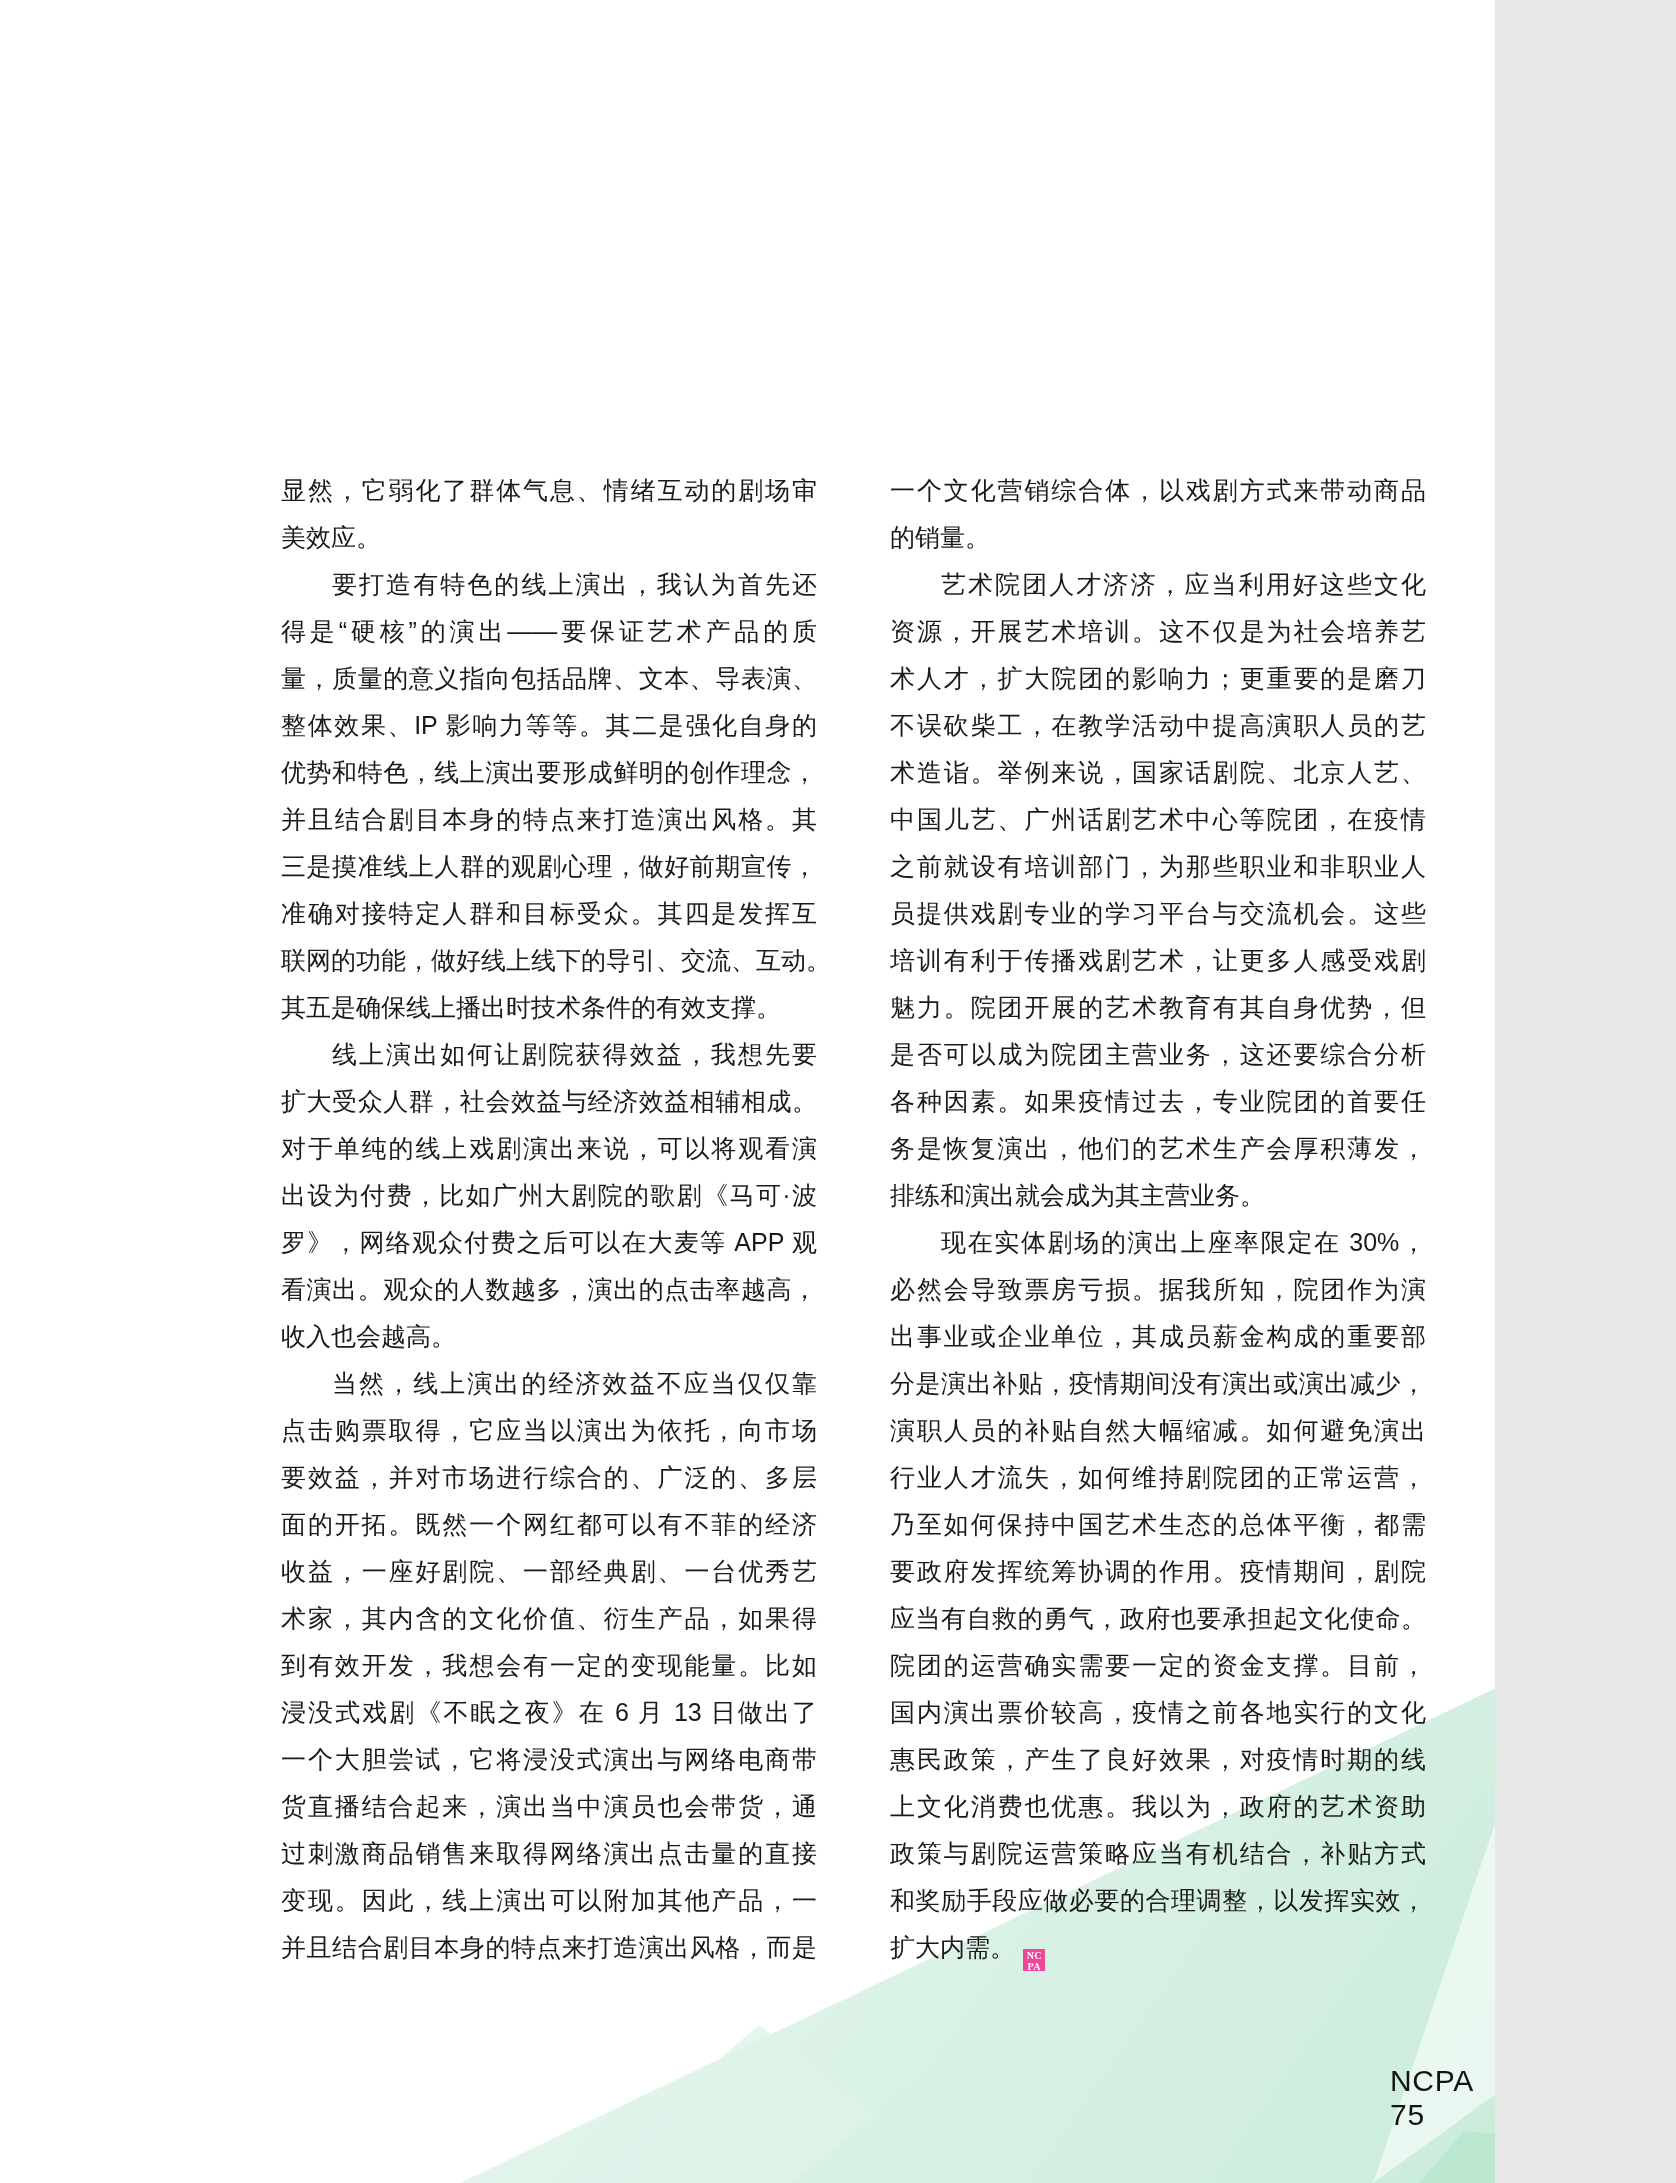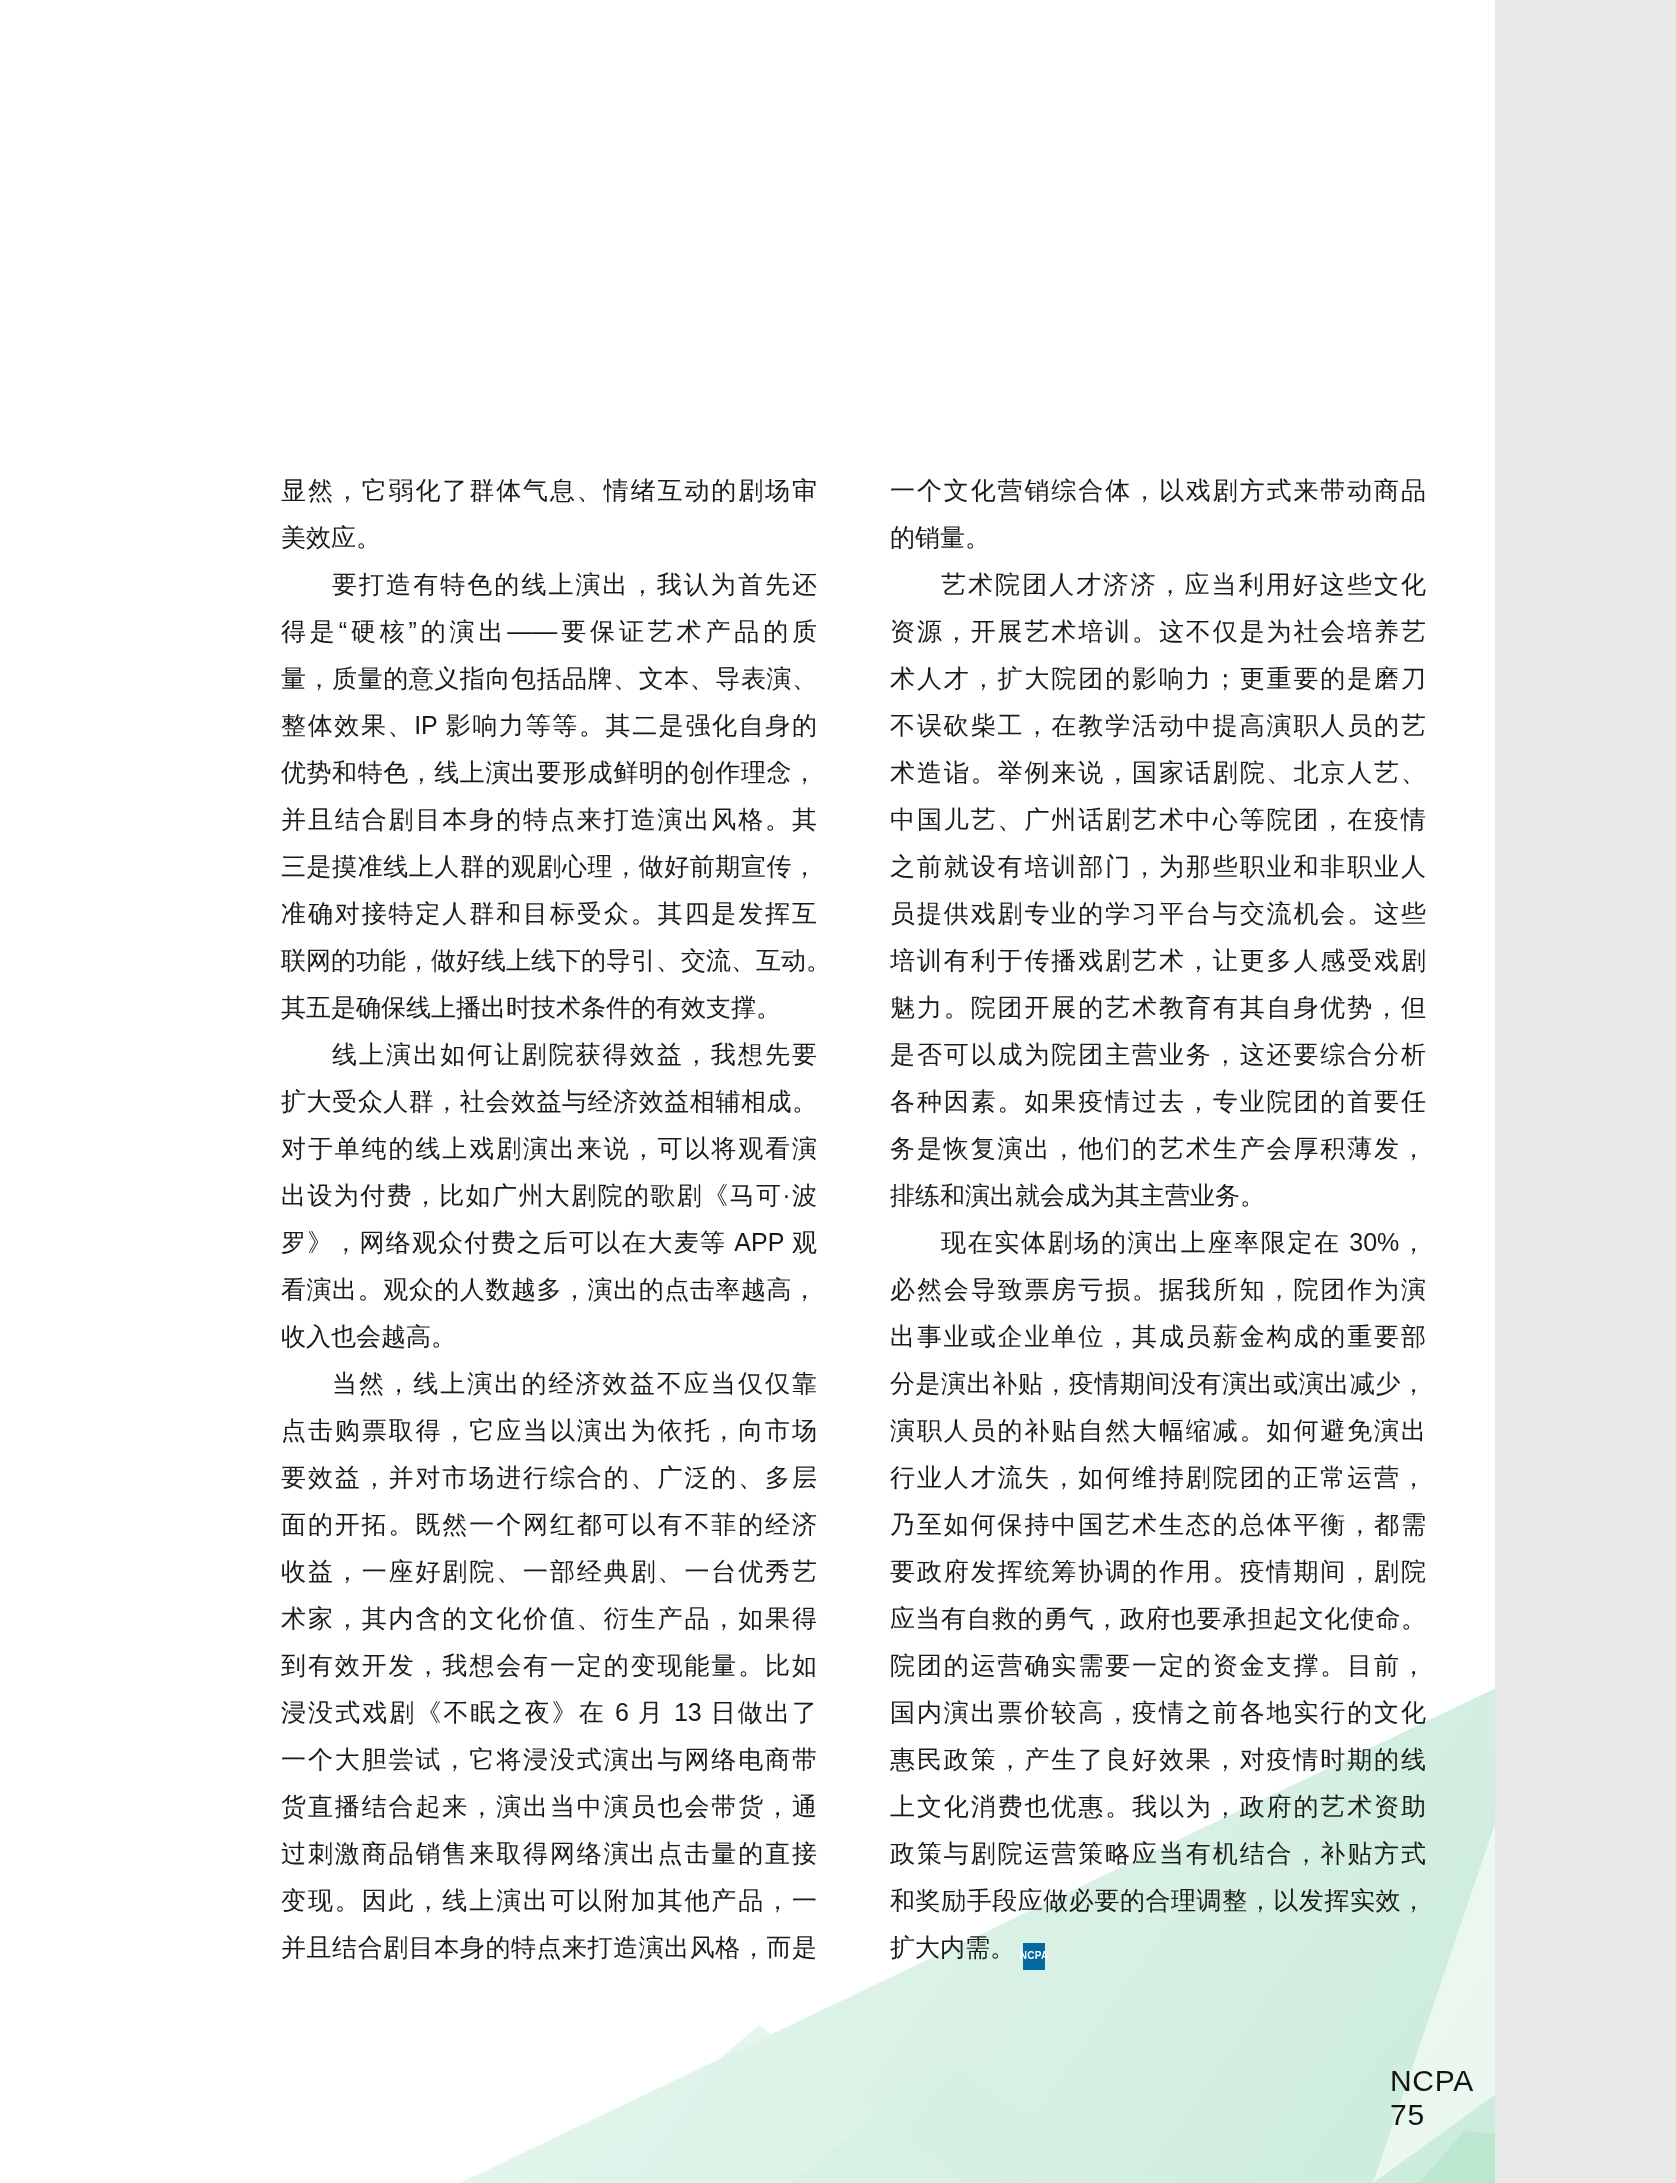--- a/index.html
+++ b/index.html
@@ -46,26 +46,26 @@
     font-size:25px;color:#1a1a1a;z-index:2;
   }
   #col-left{left:281px;}
   #col-right{left:870px;margin-left:20px;}
   .line{
     height:47px;line-height:47px;
     text-align:justify;text-align-last:justify;
     overflow:hidden;white-space:nowrap;
   }
   .line.indent{padding-left:51px;}
-  .line.end{text-align-last:left;white-space:normal;}
+  .line.end{text-align-last:left;white-space:normal;font-family:Liberation Serif, serif;}
   
   .seal{
-    display:inline-flex;flex-direction:row;align-items:center;justify-content:center;
+    display:inline-flex;flex-direction:column;align-items:center;justify-content:center;
     width:22.4px;height:26.4px;margin-left:8px;vertical-align:-3.3px;
-    background:#0369a1;color:#ffffff;
+    background:#ec4899;color:#ffffff;
     font-weight:bold;font-size:10px;line-height:10.6px;letter-spacing:0.3px;
   }
   
   #page-number{
     position:absolute;left:1390px;top:2064px;z-index:2;
     font-size:30px;color:#141414;letter-spacing:0.7px;word-spacing:12px;
   }
 </style>
 </head>
 <body>

